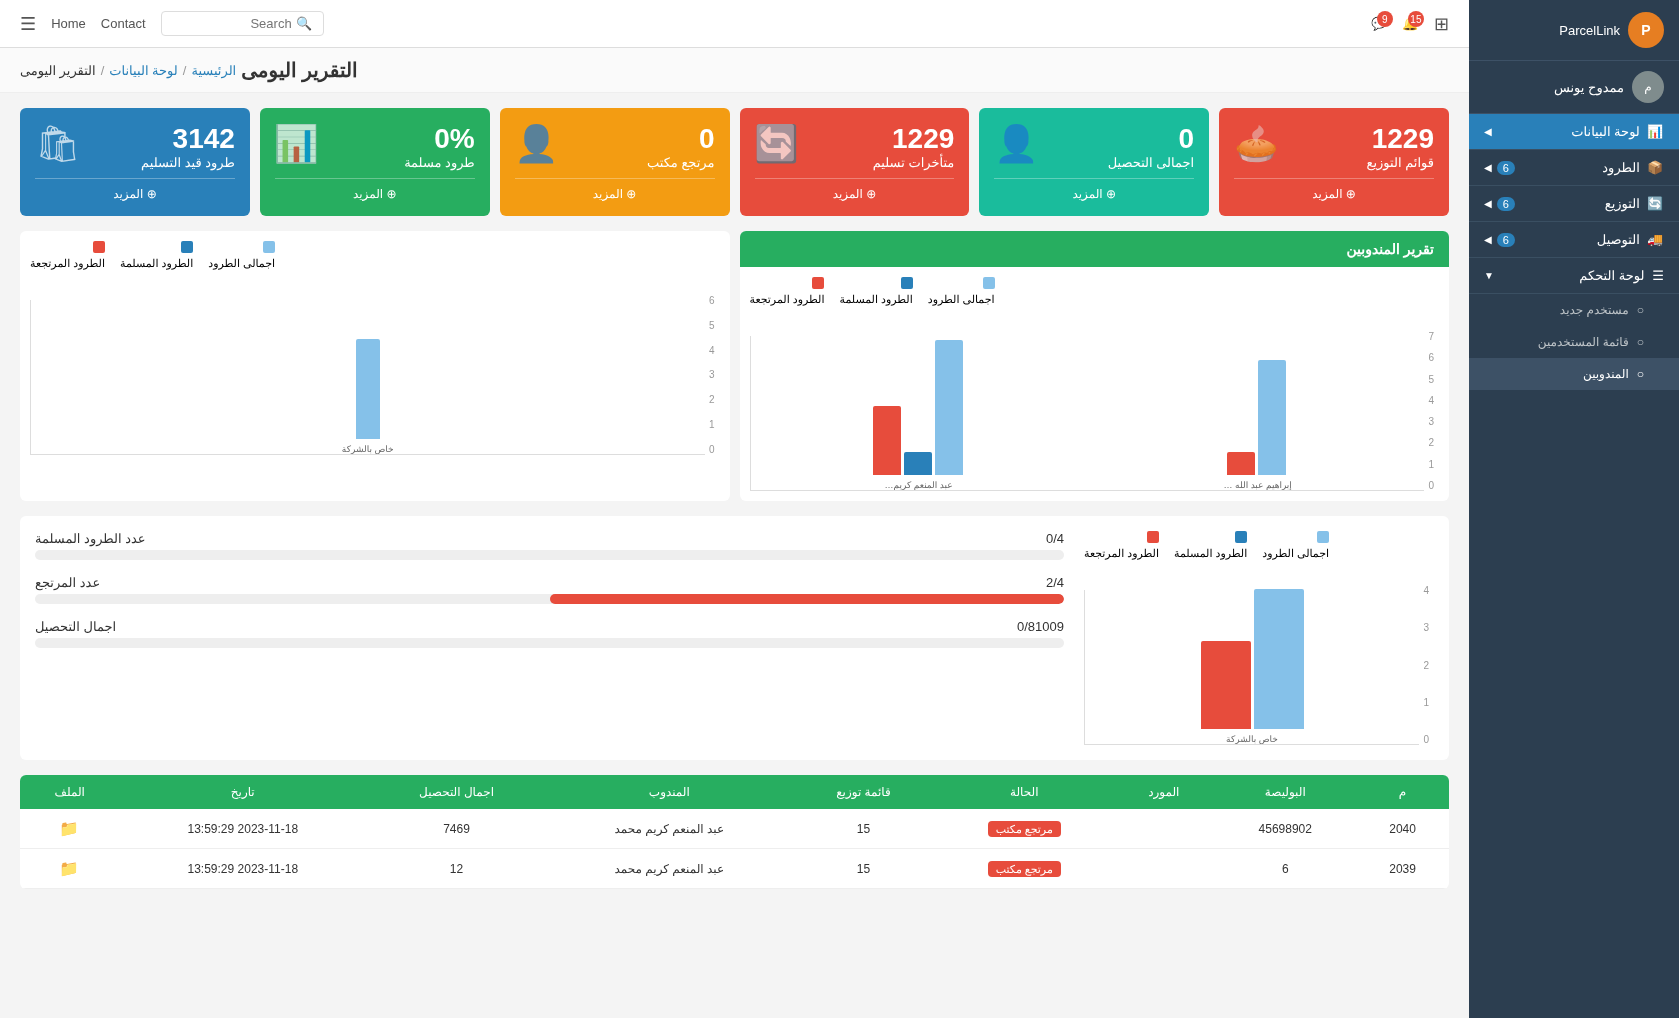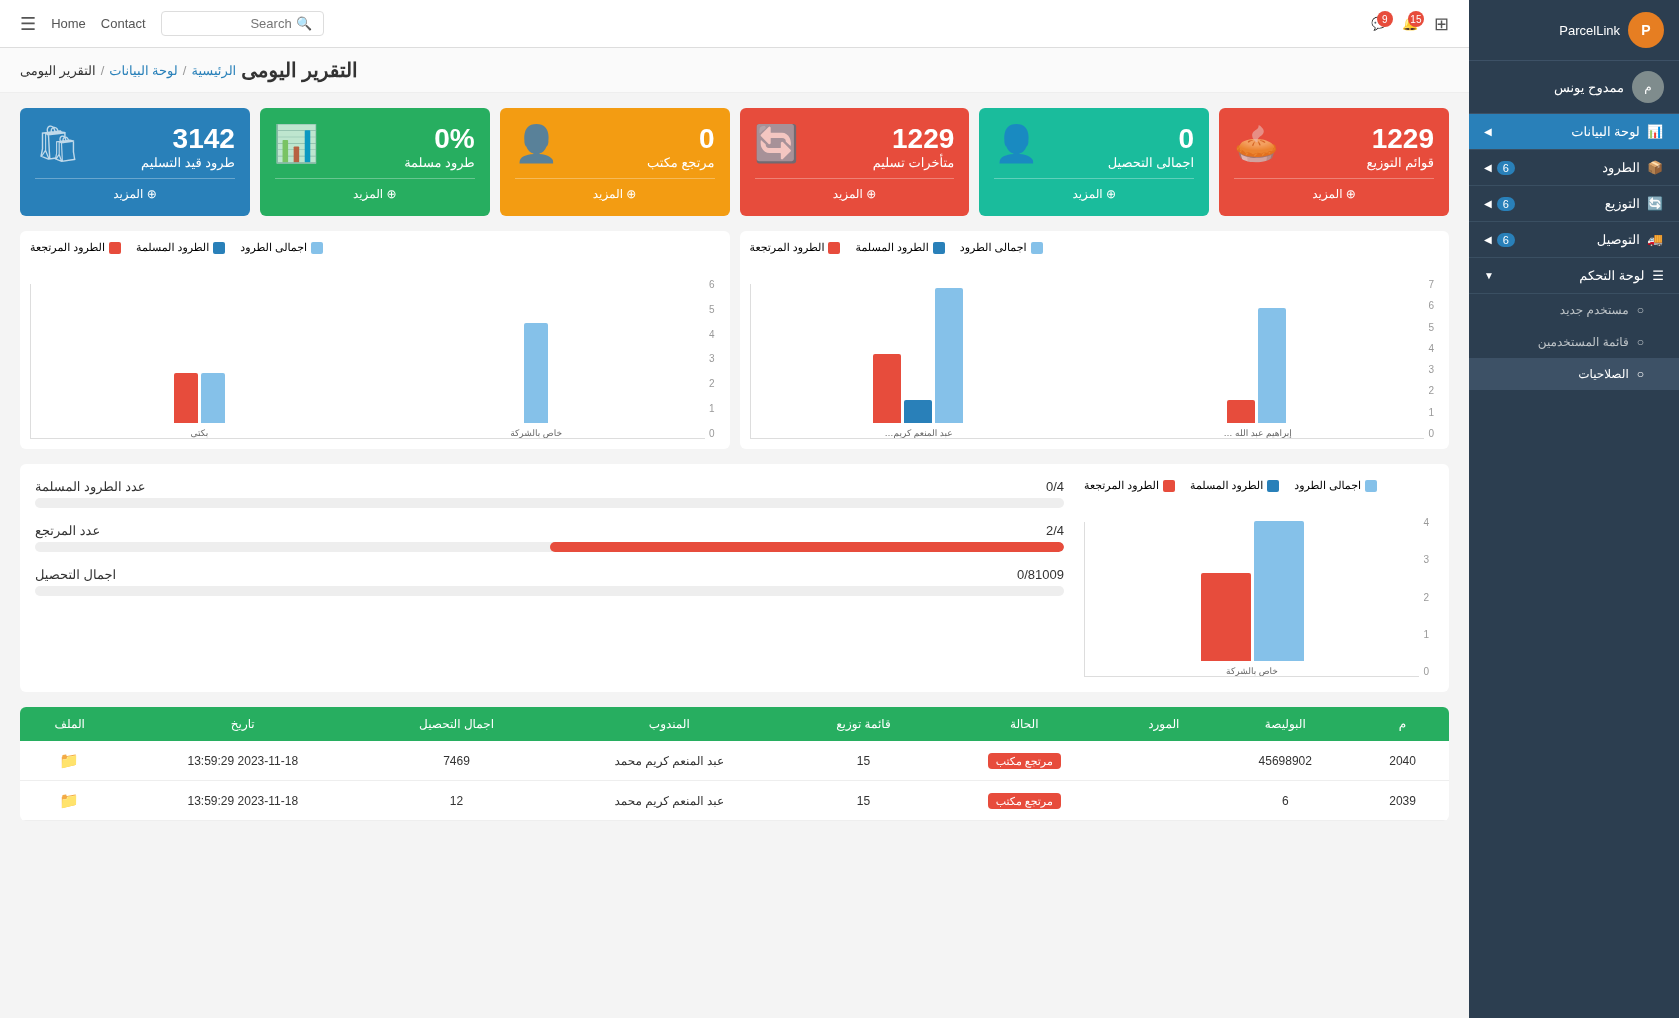--- a/index.html
+++ b/index.html
@@ -63,21 +63,21 @@
     .card-orange { background: #f39c12; }
     .card-green { background: #27ae60; }
     .card-blue { background: #2980b9; }
 
     
     .report-row { display: flex; gap: 10px; margin-bottom: 15px; }
     .report-section { background: #fff; border-radius: 6px; overflow: hidden; flex: 1; }
     .report-section-header { background: #27ae60; color: #fff; padding: 10px 15px; font-size: 14px; font-weight: bold; }
     .report-section-body { padding: 10px; }
     .chart-legend { display: flex; gap: 15px; justify-content: flex-end; font-size: 11px; margin-bottom: 5px; }
-    .legend-item { display: flex; align-items: flex-end; gap: 4px; }
+    .legend-item { display: flex; align-items: flex-start; gap: 4px; flex-direction: column; }
     .legend-dot { width: 12px; height: 12px; border-radius: 2px; }
     .bar-chart-y { display: flex; flex-direction: column; justify-content: space-between; height: 160px; font-size: 10px; color: #999; padding-right: 5px; min-width: 15px; text-align: right; }
     .bar-group { display: flex; flex-direction: column; align-items: center; gap: 2px; flex: 1; }
     .bar-group-bars { display: flex; align-items: flex-end; gap: 3px; height: 140px; }
     .bar { border-radius: 2px 2px 0 0; min-width: 20px; }
     .bar-label { font-size: 9px; color: #666; text-align: center; margin-top: 3px; white-space: nowrap; overflow: hidden; text-overflow: ellipsis; max-width: 70px; }
 
     
     .partner-report { background: #fff; border-radius: 6px; overflow: hidden; margin-bottom: 15px; }
     .partner-report-header { background: #16a085; color: #fff; padding: 10px 15px; font-size: 14px; font-weight: bold; }
@@ -170,21 +170,21 @@
       <div class="sidebar-sub-item">
         <span>○</span>
         <span>مستخدم جديد</span>
       </div>
       <div class="sidebar-sub-item">
         <span>○</span>
         <span>قائمة المستخدمين</span>
       </div>
       <div class="sidebar-sub-item active-sub">
         <span>○</span>
-        <span>الصلاحيات</span>
+        <span>المندوبين</span>
       </div>
     </div>
   </div>
 
   <div class="main-area">
 
     <div class="topnav">
       <div class="topnav-left">
         <span class="topnav-apps">⊞</span>
         <div class="topnav-badge">
@@ -289,20 +289,21 @@
           </div>
           <div class="stat-card-footer">
             ⊕ <span>المزيد</span>
           </div>
         </div>
       </div>
 
       <div class="report-row">
 
         <div class="report-section">
+          <div class="report-section-header">تقرير المندوبين</div>
           <div class="report-section-body">
             <div class="chart-legend">
               <div class="legend-item">
                 <div class="legend-dot" style="background:#85c1e9;"></div>
                 <span>اجمالى الطرود</span>
               </div>
               <div class="legend-item">
                 <div class="legend-dot" style="background:#2980b9;"></div>
                 <span>الطرود المسلمة</span>
               </div>
@@ -373,27 +374,20 @@
                   <span>2</span>
                   <span>1</span>
                   <span>0</span>
               </div>
               <div style="flex:1; display:flex; align-items:flex-end; gap:20px; height:155px; padding: 0 10px; border-left:1px solid #ddd; border-bottom:1px solid #ddd;">
                 <div class="bar-group">
                   <div class="bar-group-bars">
                     <div class="bar" style="height:100px; width:24px; background:#85c1e9;"></div>
                   </div>
                   <div class="bar-label">خاص بالشركة</div>
-                </div>
-                <div class="bar-group">
-                  <div class="bar-group-bars">
-                    <div class="bar" style="height:50px; width:24px; background:#85c1e9;"></div>
-                    <div class="bar" style="height:50px; width:24px; background:#e74c3c;"></div>
-                  </div>
-                  <div class="bar-label">بكتى</div>
                 </div>
               </div>
             </div>
           </div>
         </div>
       </div>
 
       <div class="partner-report">
         <div class="partner-report-body">
 

